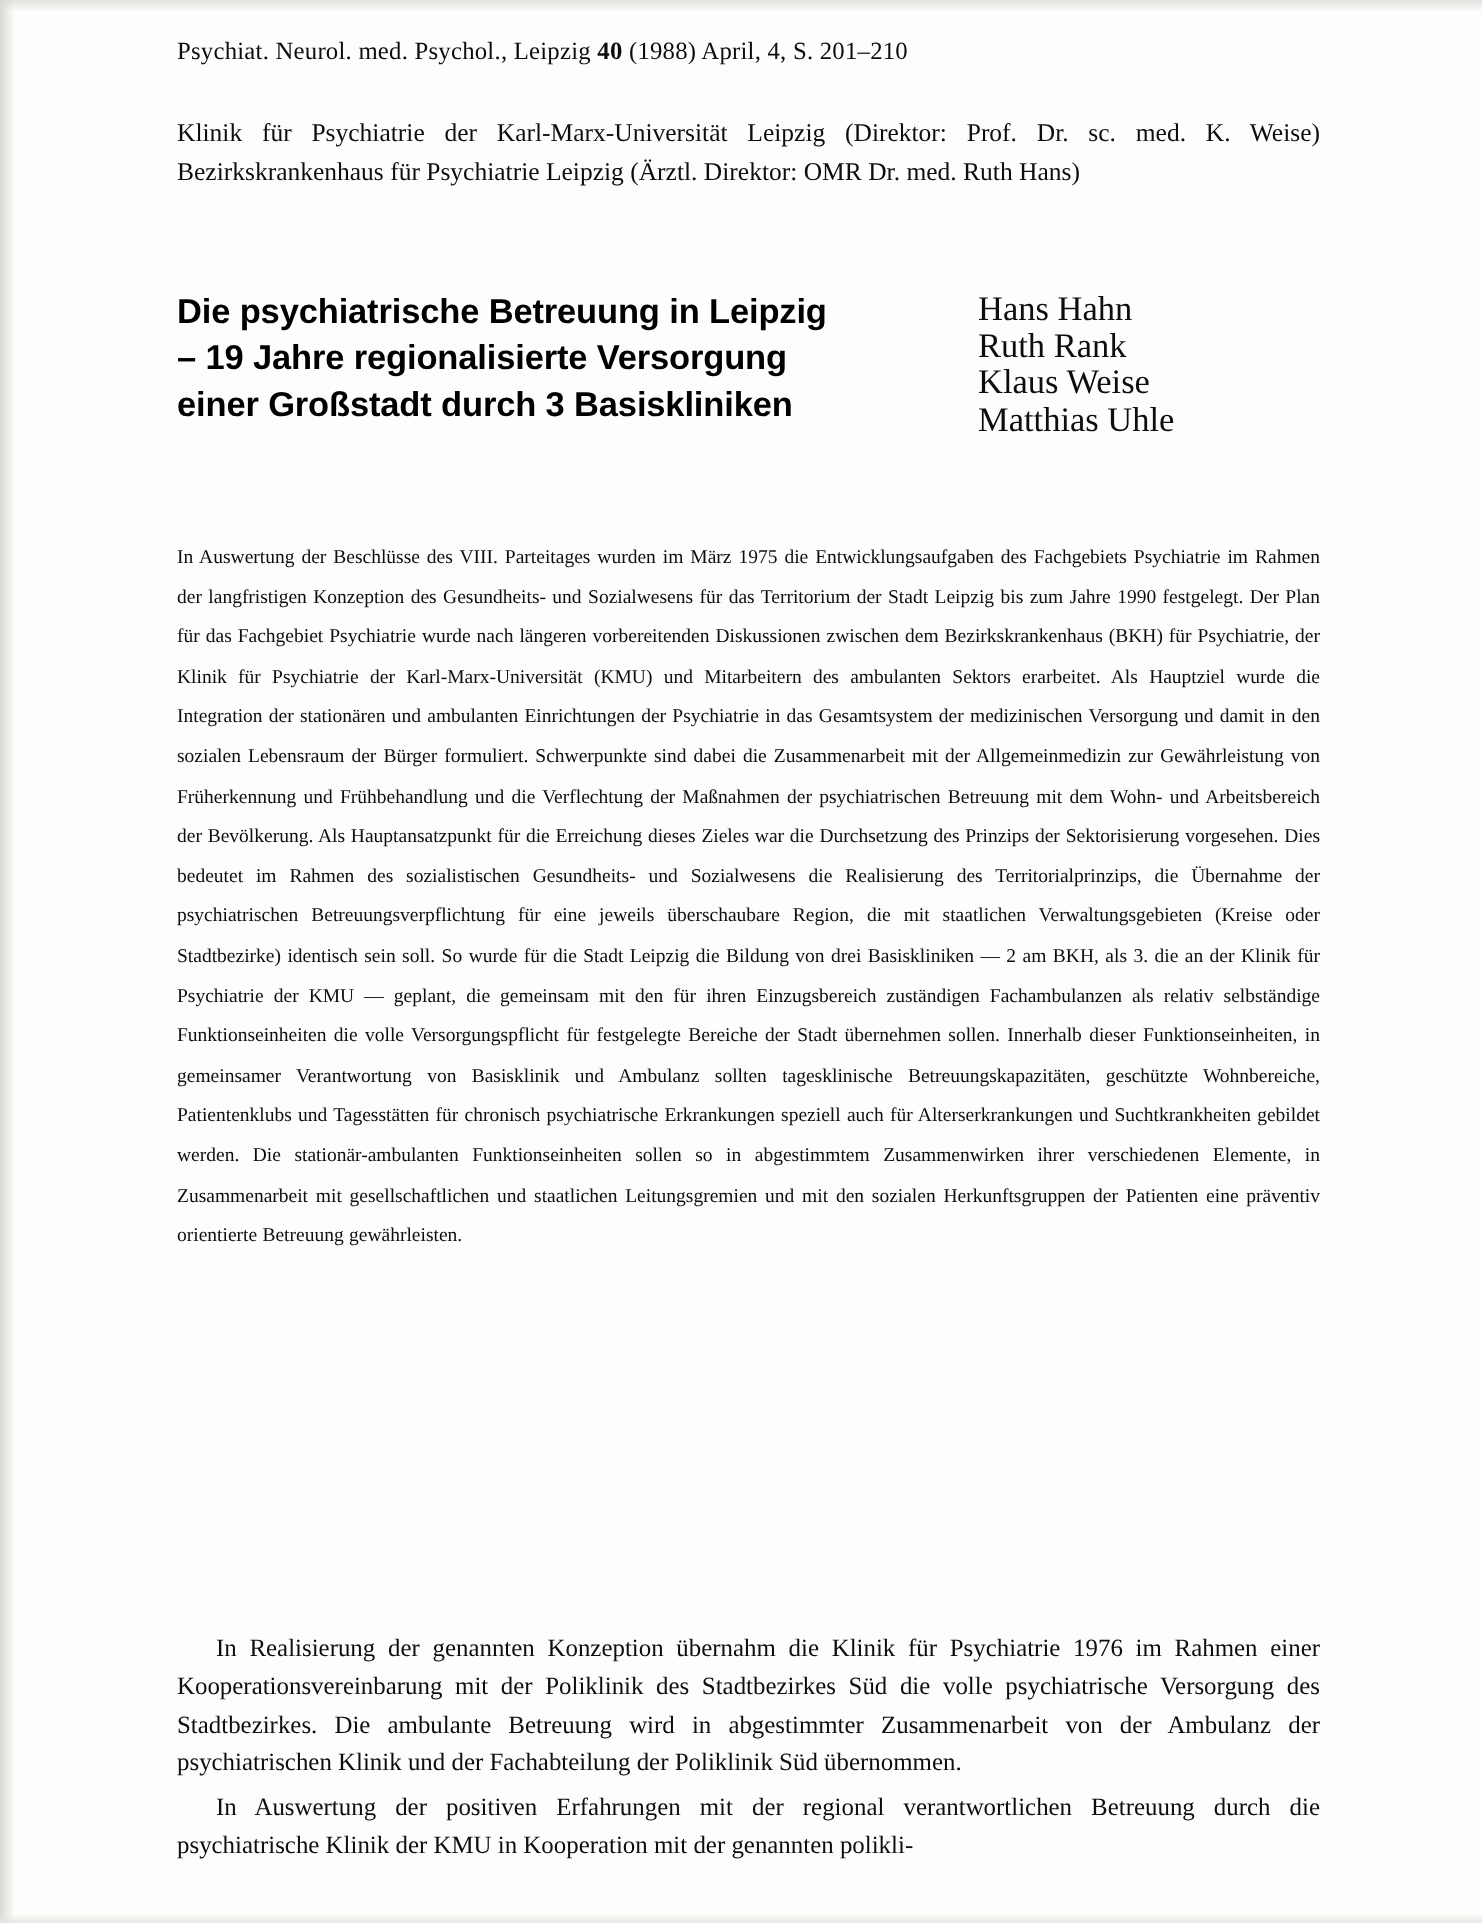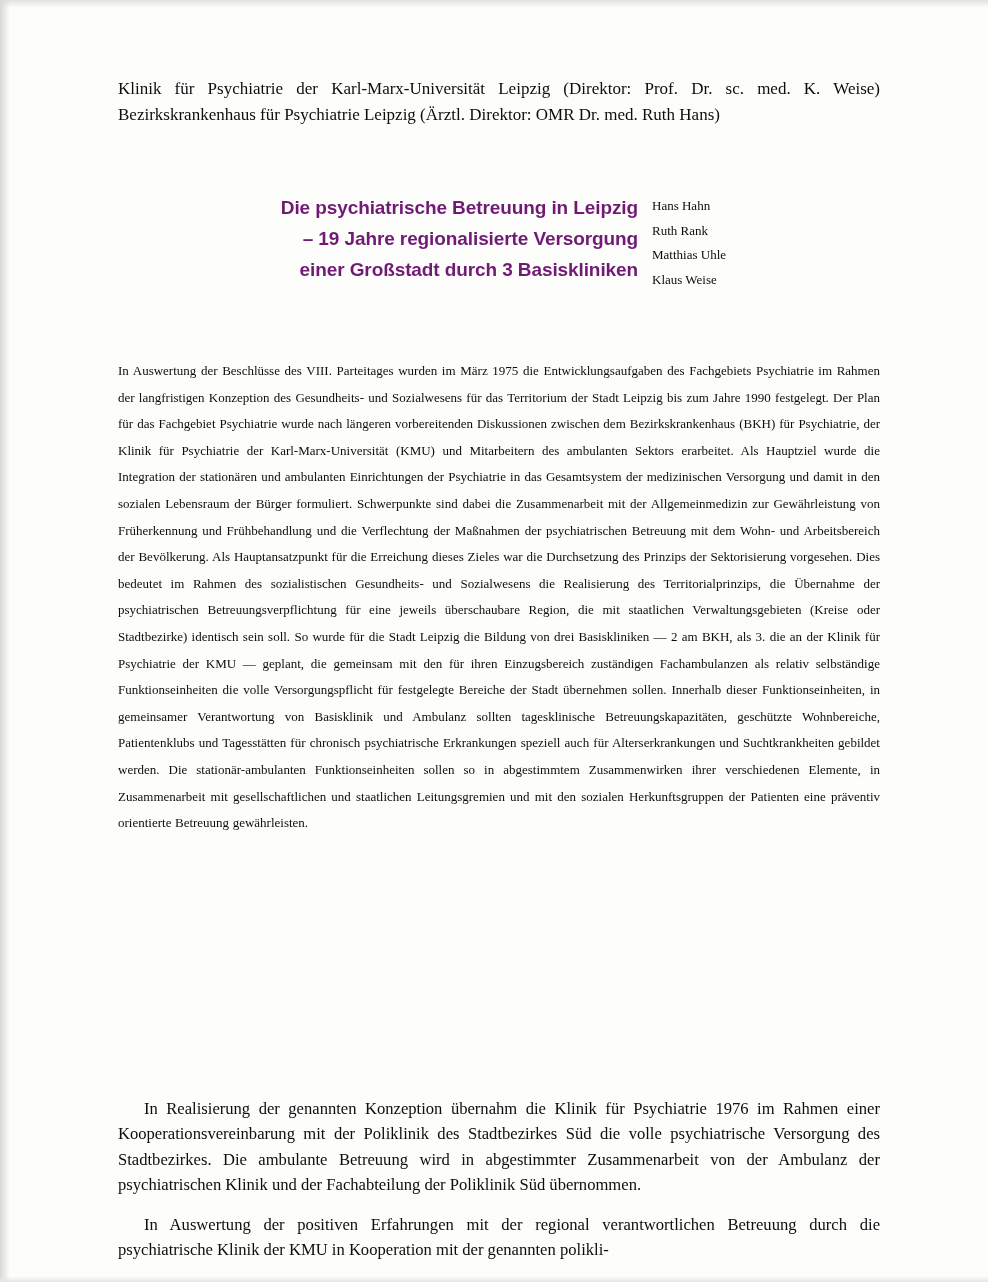--- a/index.html
+++ b/index.html
@@ -47,33 +47,32 @@
   }
   .title-block {
     position: absolute;
     left: 118px;
     top: 192px;
     width: 520px;
   }
   .title-block .t-line {
     font-family: "Liberation Sans", sans-serif;
     font-weight: bold;
-    font-size: 19px;
+    font-size: 23px;
     line-height: 31px;
     letter-spacing: -0.1px;
-    color: #701a75;
+    color: #000000;
     white-space: nowrap;
-    text-align: right;
   }
   .authors {
     position: absolute;
     left: 652px;
     top: 194px;
     width: 260px;
-    font-size: 13px;
+    font-size: 23px;
     line-height: 24.6px;
   }
   .authors div {
     white-space: nowrap;
   }
   .body-main {
     position: absolute;
     left: 118px;
     top: 358px;
     width: 762px;
@@ -87,21 +86,21 @@
     position: absolute;
     left: 118px;
     top: 1082px;
     width: 762px;
     font-size: 16.6px;
     line-height: 25.4px;
     text-align: justify;
     text-align-last: left;
   }
   .body-sub p {
-    margin: 14px 0 2px 0;
+    margin: 4px 0 2px 0;
     text-indent: 26px;
   }
   .body-sub p.last {
     margin-bottom: 0;
   }
   
   .edge-left {
     position: absolute;
     left: 0; top: 0;
     width: 10px; height: 1282px;
@@ -125,34 +124,35 @@
 </style>
 </head>
 <body>
 
 <div class="page">
 
   <div class="edge-top"></div>
   <div class="edge-left"></div>
   <div class="edge-bottom"></div>
 
+  <div class="journal-line"><span>Psychiat. Neurol. med. Psychol., Leipzig </span><b>40</b><span> (1988) April, 4, S. 201–210</span></div>
 
   <div class="affiliation">Klinik für Psychiatrie der Karl-Marx-Universität Leipzig (Direktor: Prof. Dr. sc. med. K. Weise) Bezirkskrankenhaus für Psychiatrie Leipzig (Ärztl. Direktor: OMR Dr. med. Ruth Hans)</div>
 
   <div class="title-block">
     <div class="t-line">Die psychiatrische Betreuung in Leipzig</div>
     <div class="t-line">– 19 Jahre regionalisierte Versorgung</div>
     <div class="t-line">einer Großstadt durch 3 Basiskliniken</div>
   </div>
 
   <div class="authors">
     <div>Hans Hahn</div>
     <div>Ruth Rank</div>
+    <div>Klaus Weise</div>
     <div>Matthias Uhle</div>
-    <div>Klaus Weise</div>
   </div>
 
   <div class="body-main">In Auswertung der Beschlüsse des VIII. Parteitages wurden im März 1975 die Entwicklungsaufgaben des Fachgebiets Psychiatrie im Rahmen der langfristigen Konzeption des Gesundheits- und Sozialwesens für das Territorium der Stadt Leipzig bis zum Jahre 1990 festgelegt. Der Plan für das Fachgebiet Psychiatrie wurde nach längeren vorbereitenden Diskussionen zwischen dem Bezirkskrankenhaus (BKH) für Psychiatrie, der Klinik für Psychiatrie der Karl-Marx-Universität (KMU) und Mitarbeitern des ambulanten Sektors erarbeitet. Als Hauptziel wurde die Integration der stationären und ambulanten Einrichtungen der Psychiatrie in das Gesamtsystem der medizinischen Versorgung und damit in den sozialen Lebensraum der Bürger formuliert. Schwerpunkte sind dabei die Zusammenarbeit mit der Allgemeinmedizin zur Gewährleistung von Früherkennung und Frühbehandlung und die Verflechtung der Maßnahmen der psychiatrischen Betreuung mit dem Wohn- und Arbeitsbereich der Bevölkerung. Als Hauptansatzpunkt für die Erreichung dieses Zieles war die Durchsetzung des Prinzips der Sektorisierung vorgesehen. Dies bedeutet im Rahmen des sozialistischen Gesundheits- und Sozialwesens die Realisierung des Territorialprinzips, die Übernahme der psychiatrischen Betreuungsverpflichtung für eine jeweils überschaubare Region, die mit staatlichen Verwaltungsgebieten (Kreise oder Stadtbezirke) identisch sein soll. So wurde für die Stadt Leipzig die Bildung von drei Basiskliniken — 2 am BKH, als 3. die an der Klinik für Psychiatrie der KMU — geplant, die gemeinsam mit den für ihren Einzugsbereich zuständigen Fachambulanzen als relativ selbständige Funktionseinheiten die volle Versorgungspflicht für festgelegte Bereiche der Stadt übernehmen sollen. Innerhalb dieser Funktionseinheiten, in gemeinsamer Verantwortung von Basisklinik und Ambulanz sollten tagesklinische Betreuungskapazitäten, geschützte Wohnbereiche, Patientenklubs und Tagesstätten für chronisch psychiatrische Erkrankungen speziell auch für Alterserkrankungen und Suchtkrankheiten gebildet werden. Die stationär-ambulanten Funktionseinheiten sollen so in abgestimmtem Zusammenwirken ihrer verschiedenen Elemente, in Zusammenarbeit mit gesellschaftlichen und staatlichen Leitungsgremien und mit den sozialen Herkunftsgruppen der Patienten eine präventiv orientierte Betreuung gewährleisten.</div>
 
   <div class="body-sub">
     <p>In Realisierung der genannten Konzeption übernahm die Klinik für Psychiatrie 1976 im Rahmen einer Kooperationsvereinbarung mit der Poliklinik des Stadtbezirkes Süd die volle psychiatrische Versorgung des Stadtbezirkes. Die ambulante Betreuung wird in abgestimmter Zusammenarbeit von der Ambulanz der psychiatrischen Klinik und der Fachabteilung der Poliklinik Süd übernommen.</p>
     <p class="last">In Auswertung der positiven Erfahrungen mit der regional verantwortlichen Betreuung durch die psychiatrische Klinik der KMU in Kooperation mit der genannten polikli-</p>
   </div>
 
 </div>

